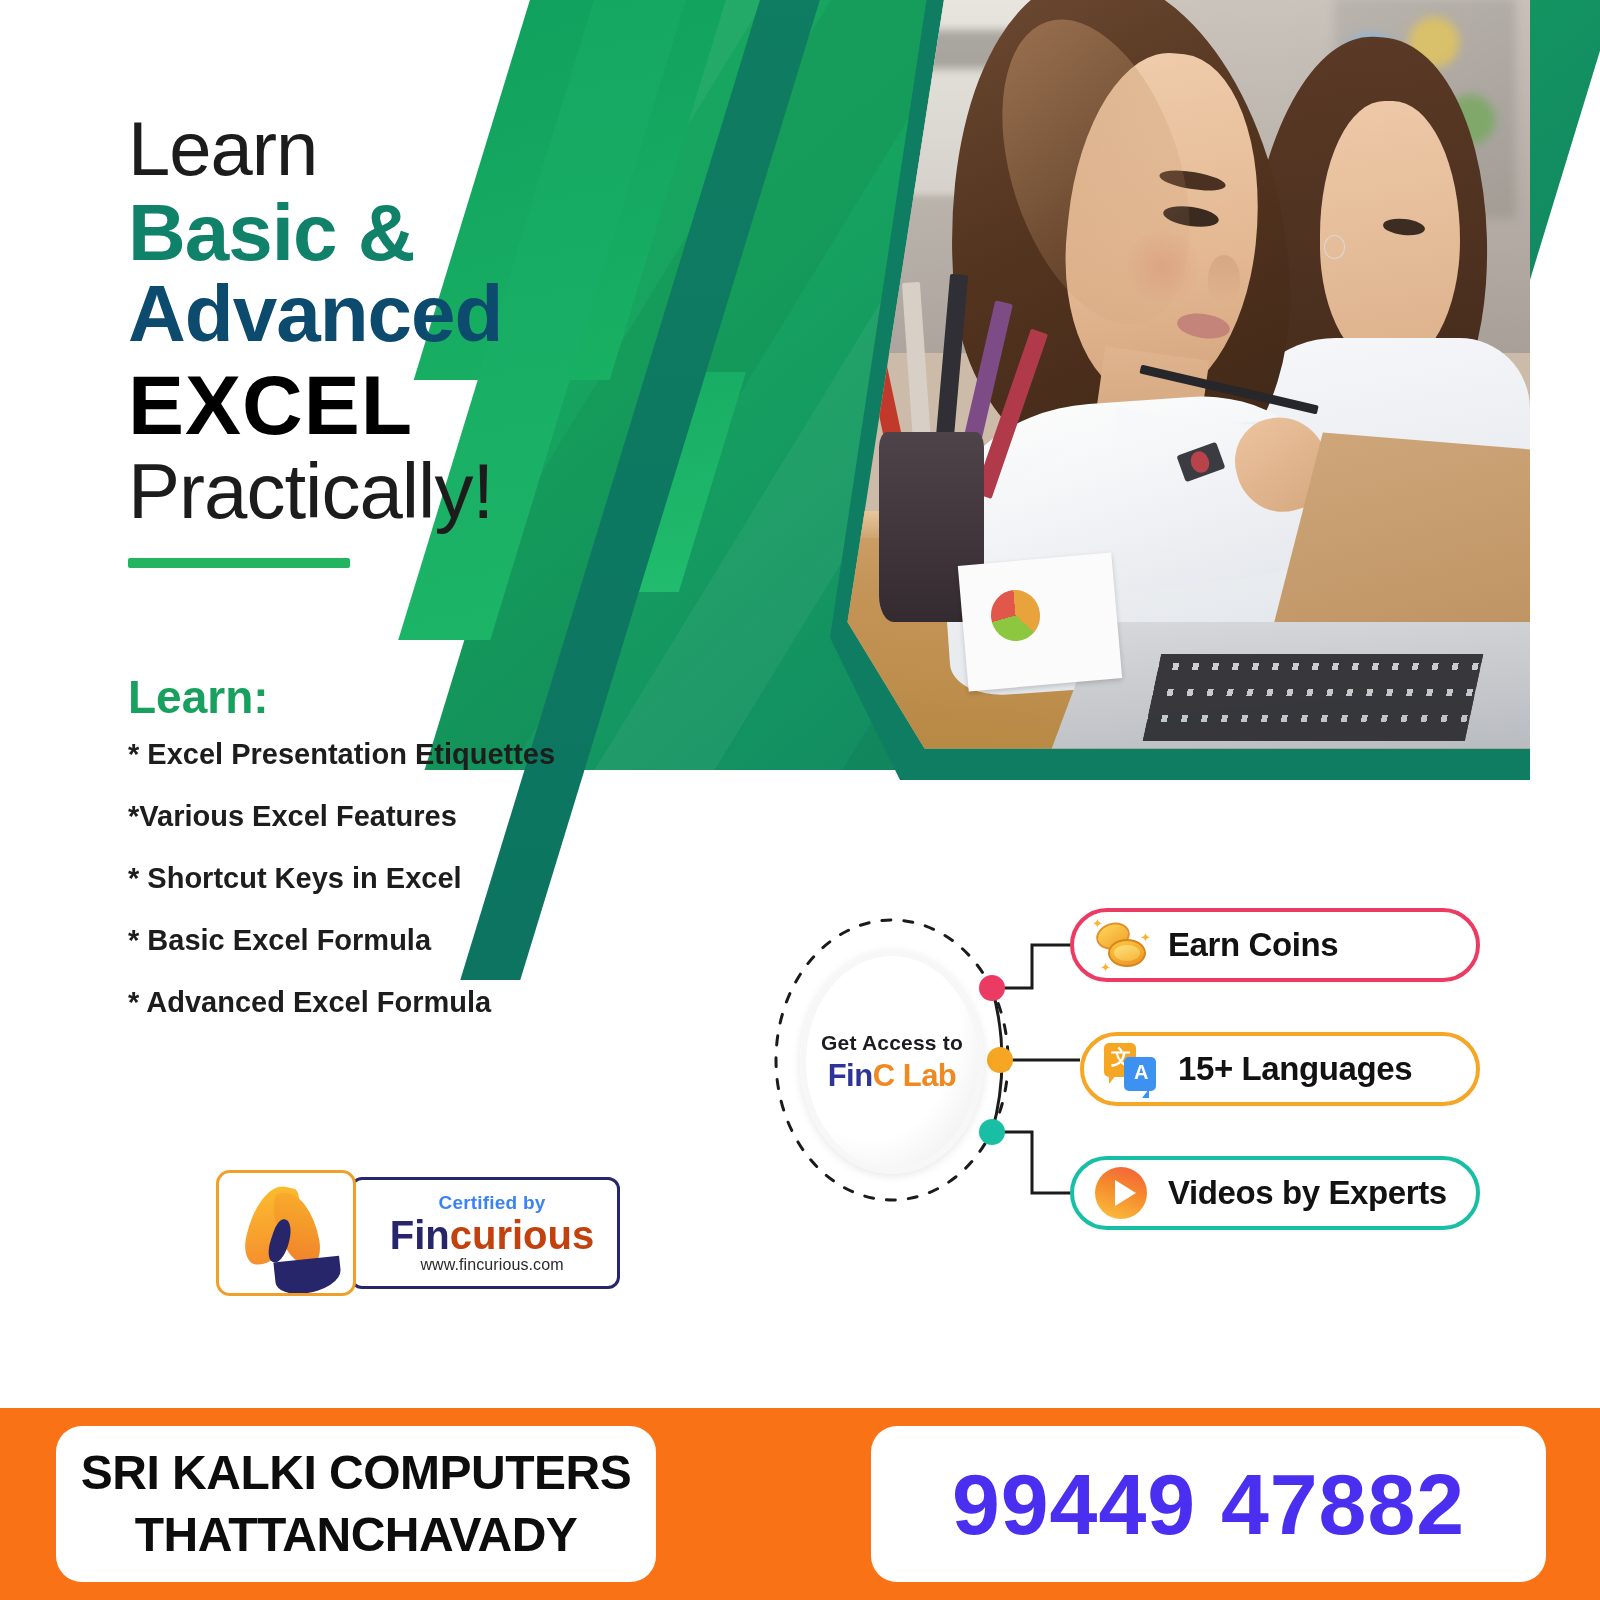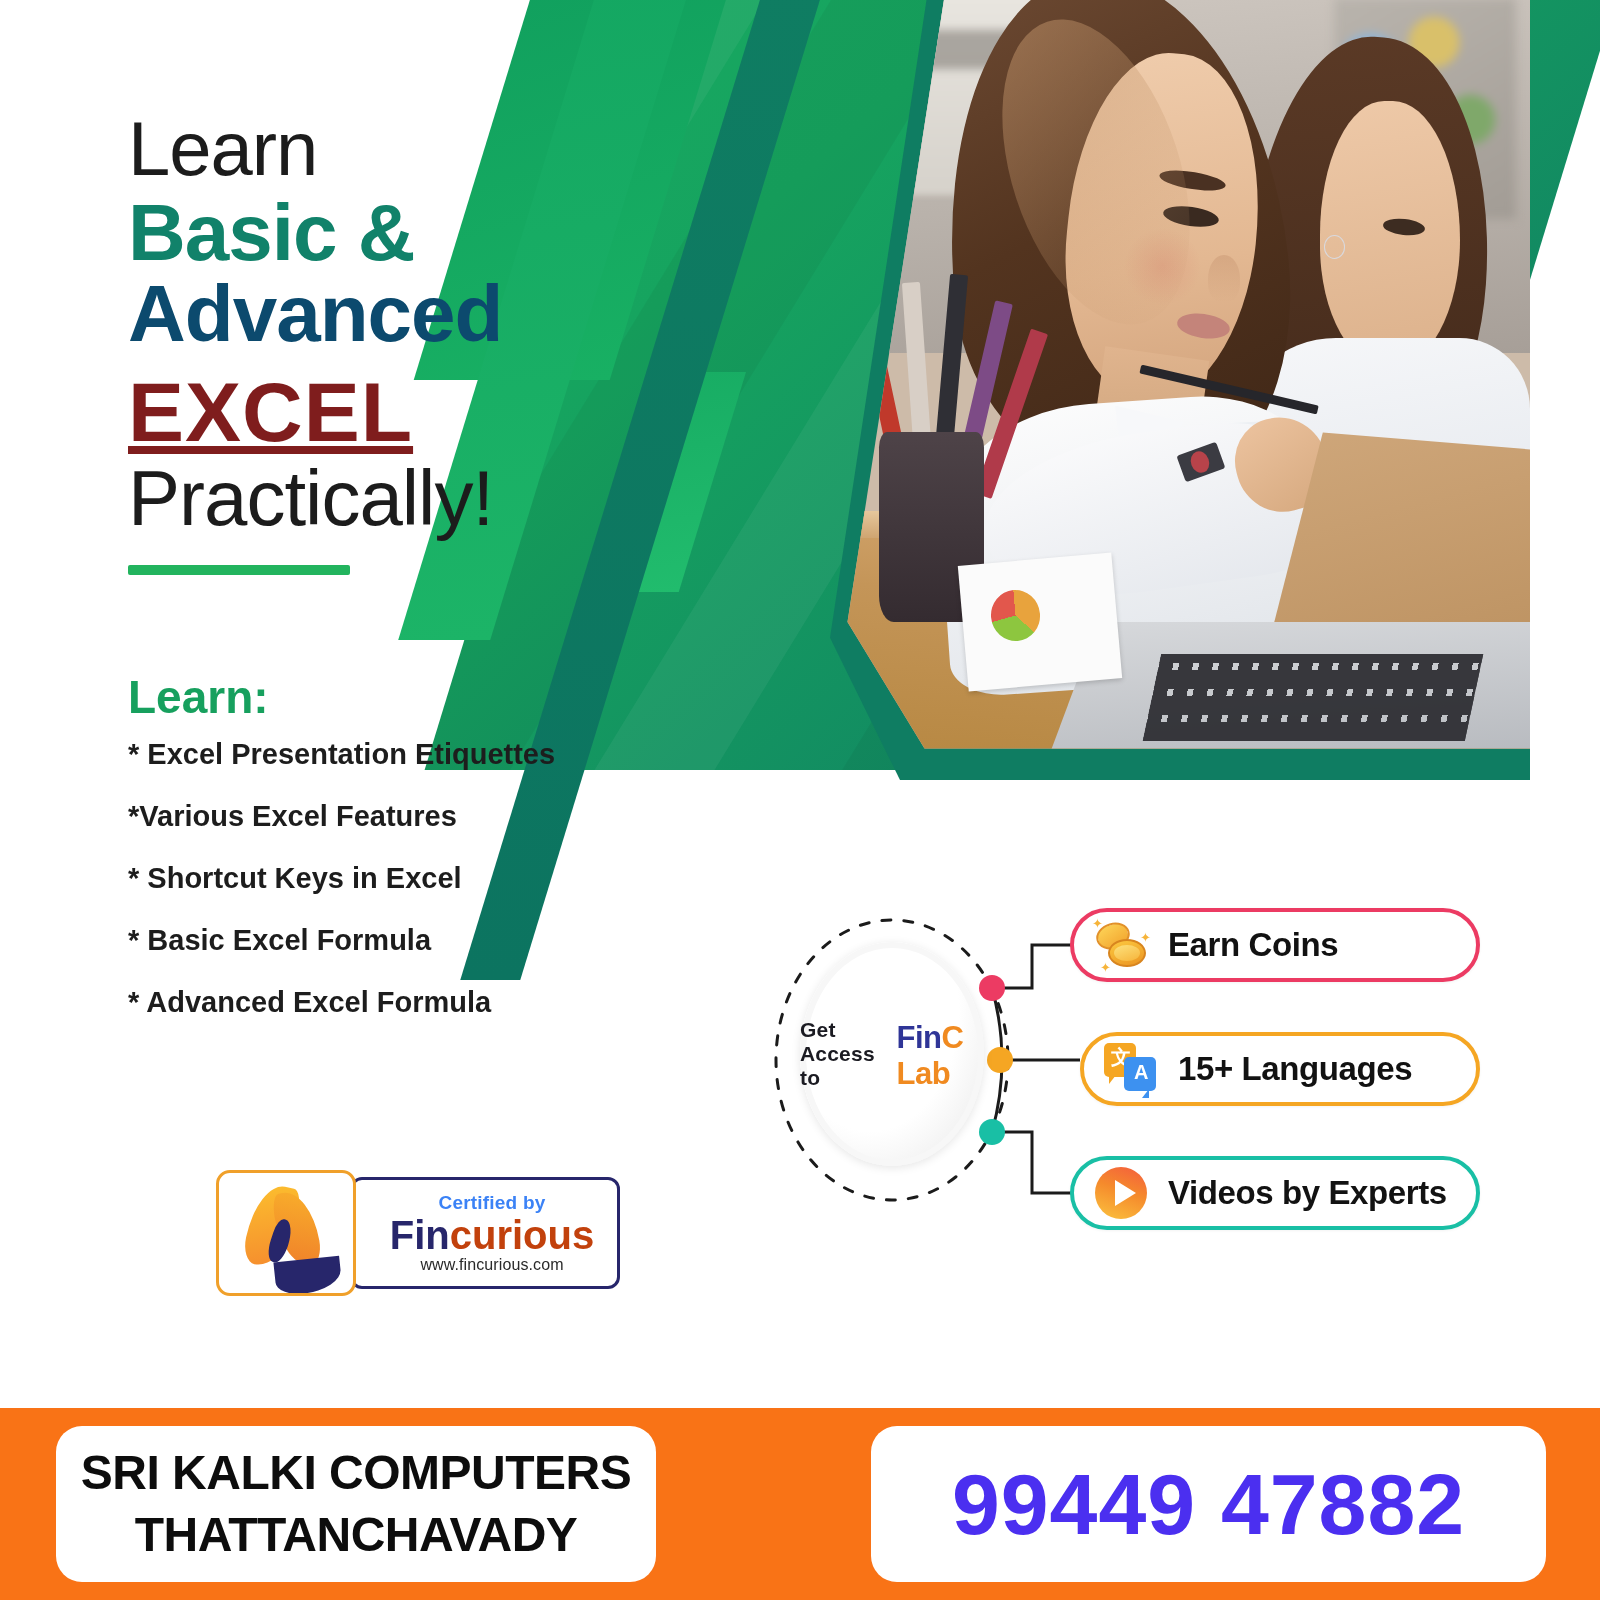--- a/index.html
+++ b/index.html
@@ -192,21 +192,21 @@
     opacity:.92; transform:skewX(-12deg); }
   .ph-stylus { position:absolute; left:44%; top:50%; width:26%; height:1.2%;
     background:#26262b; border-radius:2px; transform:rotate(13deg); }
 
   
   .headline { position:absolute; left:128px; top:110px; width:560px; }
   .h-line { font-weight:700; letter-spacing:-1px; line-height:1.02; }
   .h1 { font-size:76px; color:#1c1c1c; font-weight:400; }
   .h2 { font-size:80px; color:#11826a; font-weight:700; margin-top:4px; }
   .h3 { font-size:80px; color:#0c4a6e; font-weight:700; }
-  .h4 { font-size:84px; color:#7f1d1d; font-weight:700; letter-spacing:1px; margin-top:15px;text-decoration:underline; }
+  .h4 { font-size:84px; color:#000000; font-weight:700; letter-spacing:1px; margin-top:8px; }
   .h5 { font-size:78px; color:#1c1c1c; font-weight:400; margin-top:4px; }
   .rule { margin-top:26px; width:222px; height:10px; background:#22b45e; border-radius:2px; }
 
   
   .learn { position:absolute; left:128px; top:670px; width:700px; }
   .learn-title { font-size:46px; font-weight:700; color:#17a05e; margin-bottom:16px; }
   .learn-item { font-size:29px; color:#1d1d1d; line-height:1.0; margin-bottom:33px; font-weight:700; }
 
   
   .fincur { position:absolute; left:216px; top:1170px; display:flex; align-items:stretch; height:126px; }
@@ -233,25 +233,25 @@
   .fc-certified { font-size:19px; font-weight:700; color:#3b82f6; letter-spacing:.2px; }
   .fc-brand { font-size:40px; font-weight:700; line-height:1.05; }
   .fc-fin { color:#27266b; }
   .fc-curious { color:#c2410c; }
   .fc-url { font-size:16px; color:#2a2a2a; letter-spacing:.1px; }
 
   
   .mindmap { position:absolute; left:760px; top:870px; width:760px; height:370px; }
   .mm-svg { position:absolute; inset:0; }
   .mm-center {
-    position:absolute; left:40px; top:72px; width:184px; height:224px;
+    position:absolute; left:40px; top:80px; width:184px; height:224px;
     border-radius:50%;
     background:radial-gradient(ellipse at 38% 30%, #ffffff 55%, #f2f2f2 78%, #e2e2e2 100%);
     box-shadow:inset 0 0 0 6px #f7f7f7, 0 2px 10px rgba(0,0,0,.10);
-    display:flex; flex-direction:row; align-items:center; justify-content:center;
+    display:flex; flex-direction:column; align-items:center; justify-content:center;
   }
   .mm-c-top { font-size:21px; font-weight:700; color:#1b1b22; letter-spacing:.2px; }
   .mm-c-logo { font-size:31px; font-weight:700; margin-top:3px; letter-spacing:-.5px; }
   .mm-c-fin { color:#2f3597; }
   .mm-c-c { color:#f08a20; }
   .mm-c-lab { color:#f08a20; }
 
   .mm-pill {
     position:absolute; display:flex; align-items:center; gap:14px;
     height:74px; border-radius:40px; background:#fff; padding:0 30px 0 18px;

